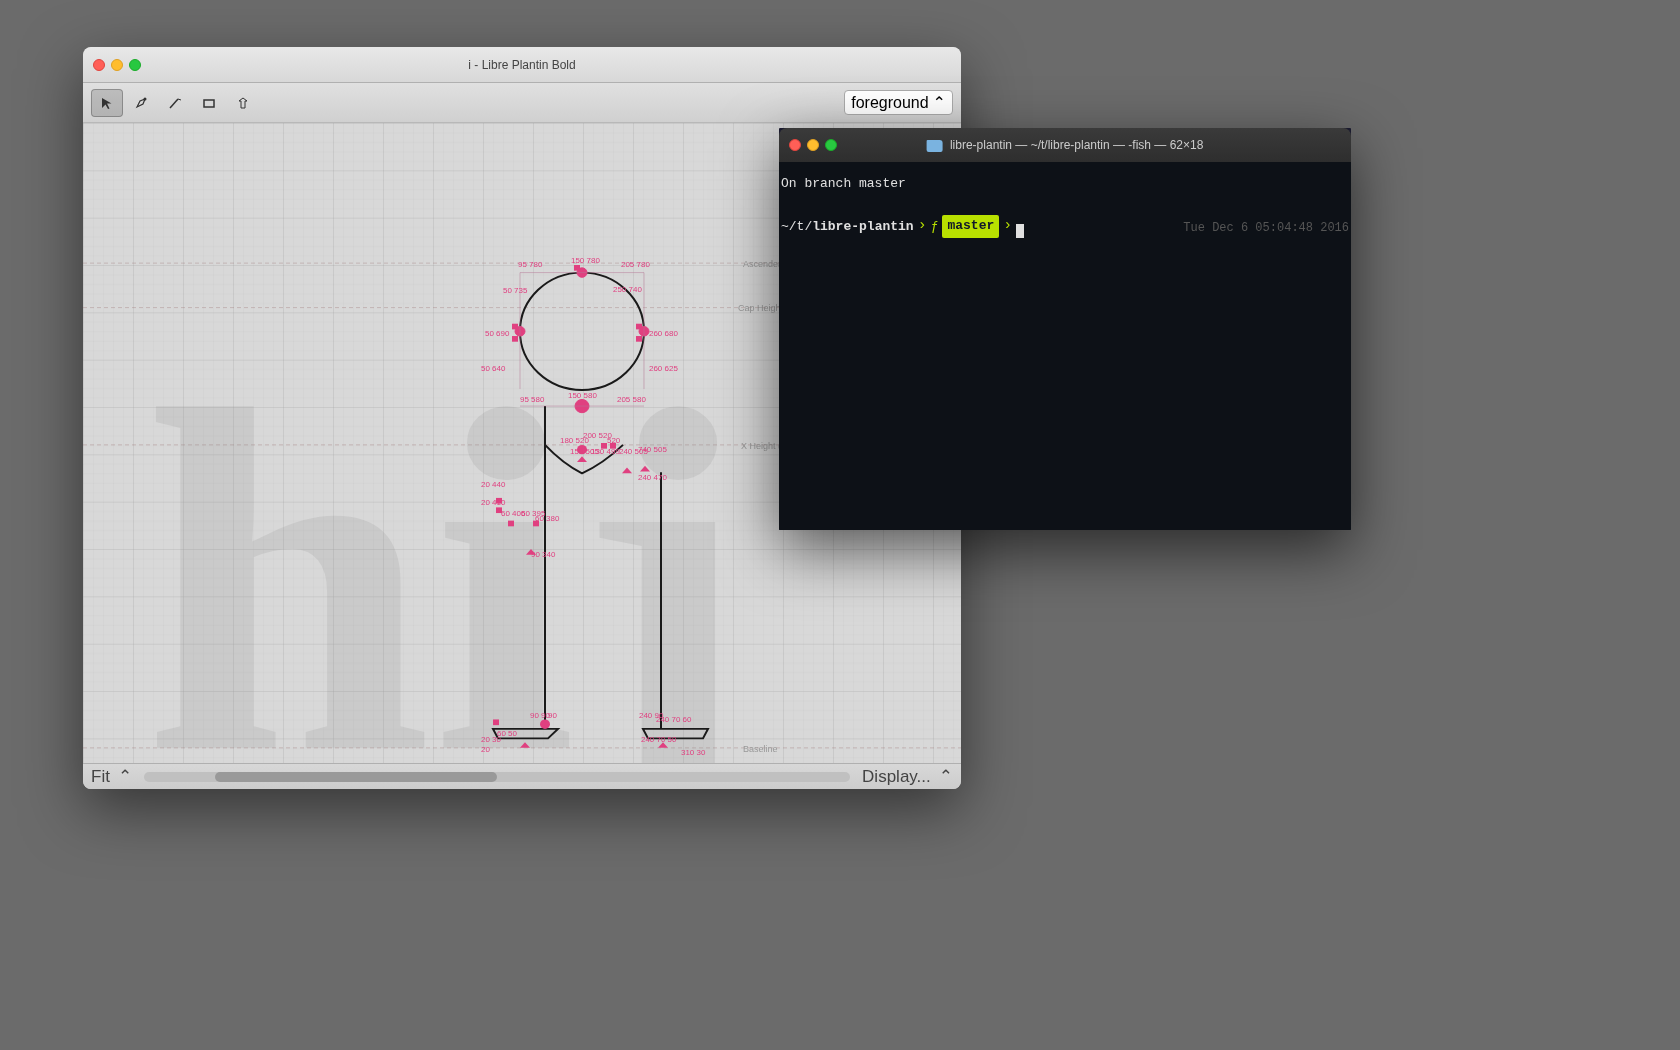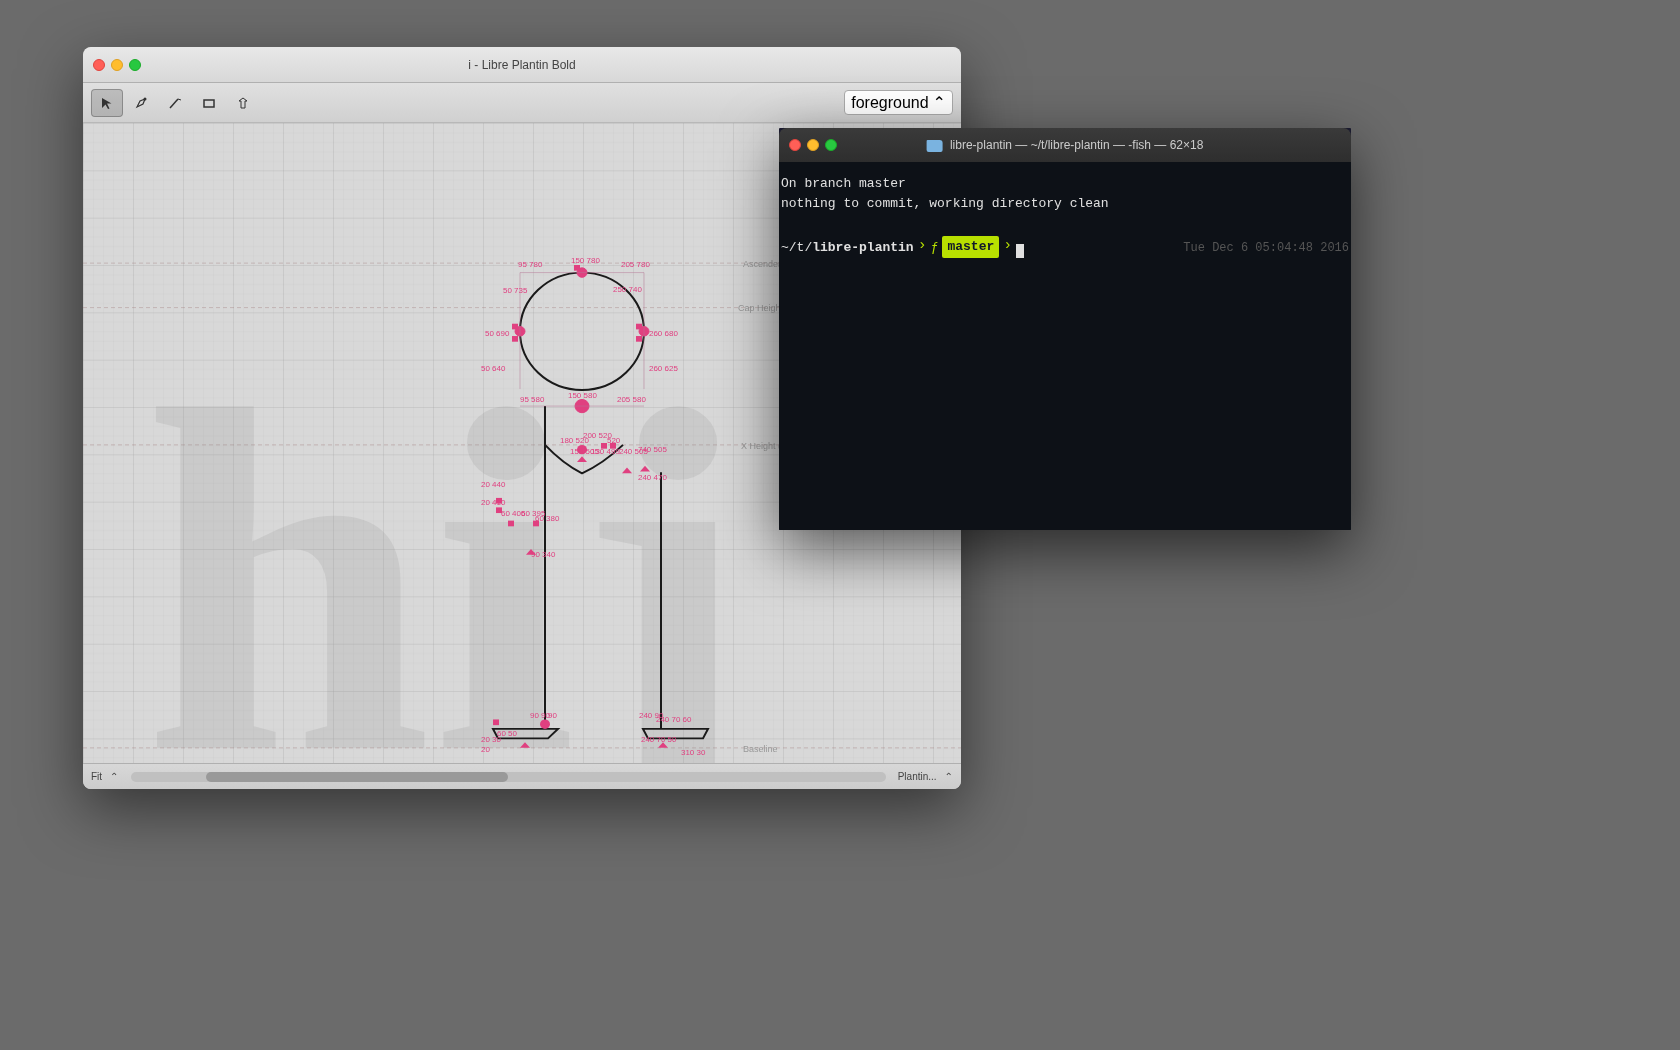--- a/index.html
+++ b/index.html
@@ -119,21 +119,21 @@
 
     
     .editor-statusbar {
       height: 26px;
       background: linear-gradient(180deg, #d8d8d8 0%, #ccc 100%);
       border-top: 1px solid #b0b0b0;
       display: flex;
       align-items: center;
       padding: 0 8px;
       gap: 8px;
-      font-size: 10px;
+      font-size: 17px;
       color: #444;
     }
 
     .statusbar-scrolltrack {
       flex: 1;
       height: 10px;
       background: #c0c0c0;
       border-radius: 5px;
       position: relative;
       margin: 0 4px;
@@ -428,21 +428,21 @@
     </svg>
 
   </div>
 
   <div class="editor-statusbar">
     <span>Fit</span>
     <span>⌃</span>
     <div class="statusbar-scrolltrack">
       <div class="statusbar-scrollthumb"></div>
     </div>
-    <span>Plantin...</span>
+    <span>Display...</span>
     <span>⌃</span>
   </div>
 
 </div>
 
 <div class="terminal-window">
 
   <div class="terminal-titlebar">
     <div class="traffic-lights">
       <div class="traffic-light tl-close"></div>
@@ -450,21 +450,20 @@
       <div class="traffic-light tl-max"></div>
     </div>
     <span class="terminal-title">
       <span class="terminal-folder-icon"></span>
       <span>libre-plantin — ~/t/libre-plantin — -fish — 62×18</span>
     </span>
   </div>
 
   <div class="terminal-body">
     <span class="term-line term-white">On branch master</span>
-    <span class="term-line term-white">nothing to commit, working directory clean</span>
     <br>
     
     <div class="term-prompt-line">
       <span style="color:#e0e0e0;">~/t/<strong>libre-plantin</strong></span>
       <span style="color:#b8e000; font-size:15px;">›</span>
       <span style="color:#b8e000;">ƒ</span>
       <span class="term-branch-bg">master</span>
       <span style="color:#b8e000; font-size:15px;">›</span>
       <span class="term-cursor"></span>
       <span style="margin-left: auto; color: #555; font-size:12px;">Tue Dec  6 05:04:48 2016</span>

